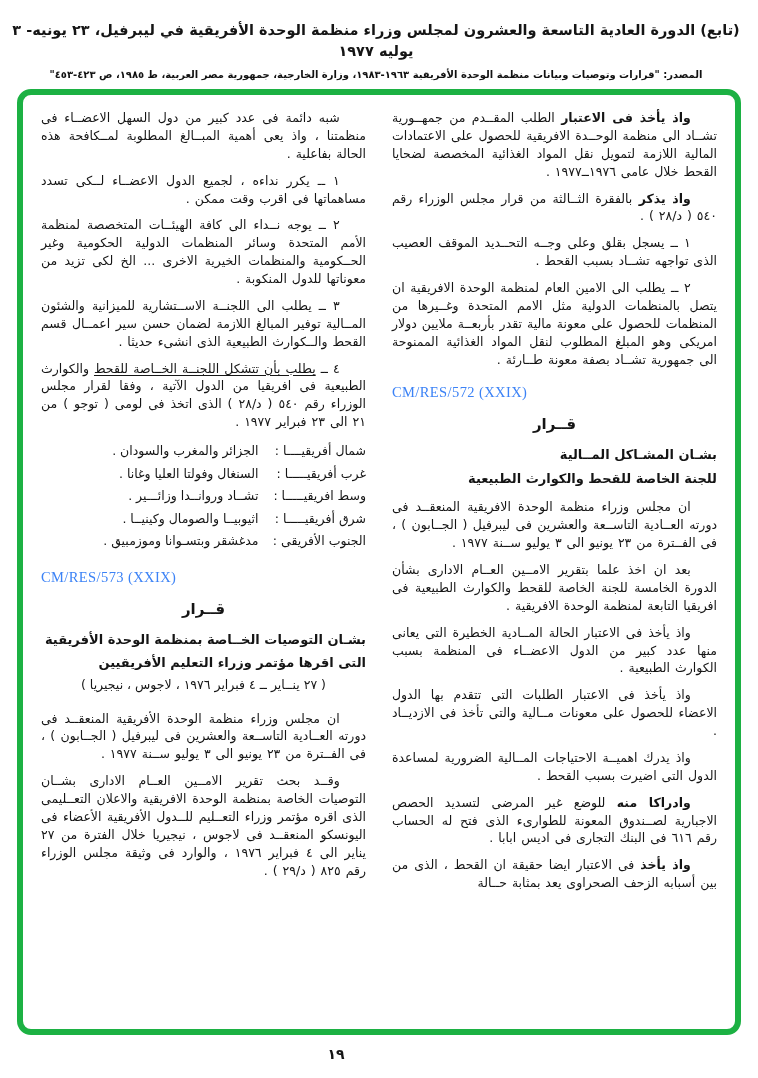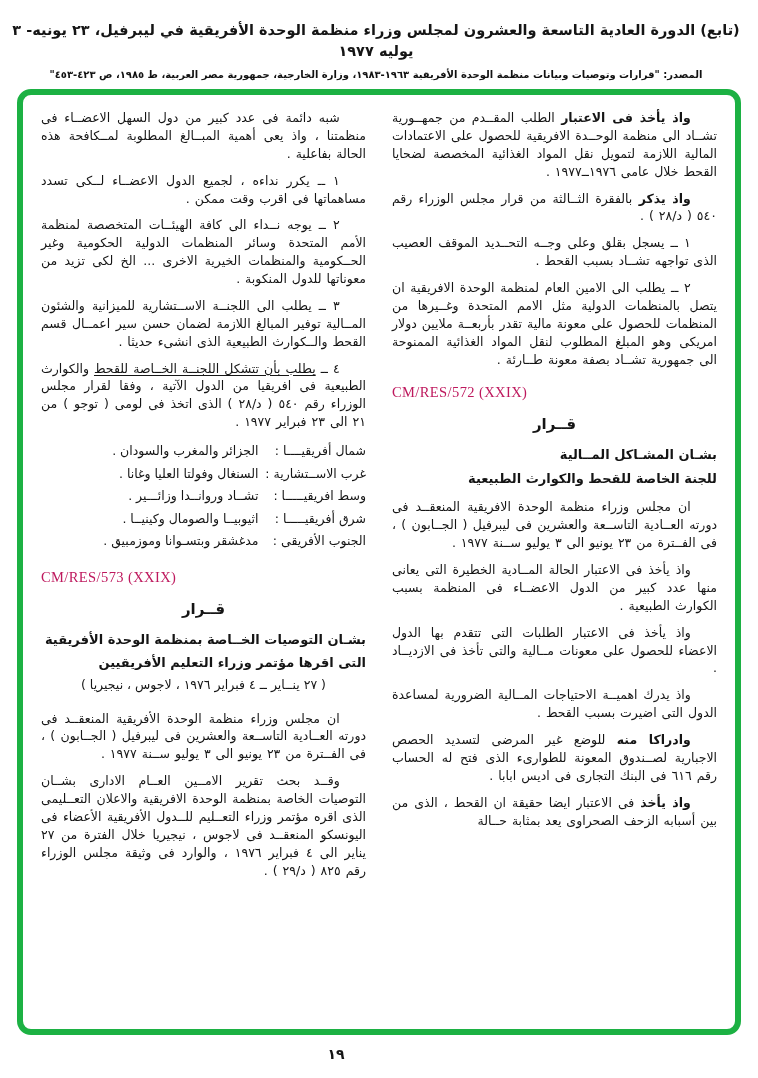--- a/index.html
+++ b/index.html
@@ -20,21 +20,21 @@
   .col{flex:1 1 0;min-width:0;direction:rtl;}
   
   .para{
     font-size:12.5px;line-height:1.43;text-align:justify;text-align-last:right;
     text-indent:2.1em;margin:0 0 9px 0;word-spacing:1px;
   }
   .para .lead{font-weight:bold;}
   .para u{text-underline-offset:2px;}
   .ref{
     direction:ltr;text-align:left;font-family:"Liberation Serif","DejaVu Serif",serif;
-    font-size:14.5px;letter-spacing:.4px;margin:16px 0 6px 0;color:#be185d;
+    font-size:14.5px;letter-spacing:.4px;margin:16px 0 6px 0;color:#3b82f6;
   }
   .heading{font-size:15px;font-weight:bold;text-align:center;margin:14px 0 12px 0;}
   .subheading{font-size:13px;font-weight:bold;text-align:right;margin:0 0 4px 0;line-height:1.5;}
   .subnote{font-size:12.5px;font-weight:normal;text-align:center;margin:0 0 12px 0;}
   .spacer-sm{height:6px;}
   
   .regions{margin:4px 0 10px 0;}
   .region-line{display:flex;font-size:12.5px;line-height:1.8;}
   .region-label{flex:0 0 8.6em;white-space:nowrap;}
   .region-value{flex:1;}
@@ -60,41 +60,42 @@
     <p class="para"><span>١ ــ يسجل بقلق وعلى وجــه التحــديد الموقف العصيب الذى تواجهه تشــاد بسبب القحط .</span></p>
     <p class="para"><span>٢ ــ يطلب الى الامين العام لمنظمة الوحدة الافريقية ان يتصل بالمنظمات الدولية مثل الامم المتحدة وغــيرها من المنظمات للحصول على معونة مالية تقدر بأربعــة ملايين دولار امريكى وهو المبلغ المطلوب لنقل المواد الغذائية الممنوحة الى جمهورية تشــاد بصفة معونة طــارئة .</span></p>
 
     <div class="ref">CM/RES/572  (XXIX)</div>
     <h2 class="heading">قــرار</h2>
     <h3 class="subheading">بشـان المشـاكل المــالية</h3>
     <h3 class="subheading">للجنة الخاصة للقحط والكوارث الطبيعية</h3>
     <div class="spacer-sm"></div>
 
     <p class="para"><span>ان مجلس وزراء منظمة الوحدة الافريقية المنعقــد فى دورته العــادية التاســعة والعشرين فى ليبرفيل ( الجــابون ) ، فى الفــترة من ٢٣ يونيو الى ٣ يوليو ســنة ١٩٧٧ .</span></p>
+    <p class="para"><span>بعد ان اخذ علما بتقرير الامــين العــام الادارى بشأن الدورة الخامسة للجنة الخاصة للقحط والكوارث الطبيعية فى افريقيا التابعة لمنظمة الوحدة الافريقية .</span></p>
     <p class="para"><span>واذ يأخذ فى الاعتبار الحالة المــادية الخطيرة التى يعانى منها عدد كبير من الدول الاعضــاء فى المنظمة بسبب الكوارث الطبيعية .</span></p>
     <p class="para"><span>واذ يأخذ فى الاعتبار الطلبات التى تتقدم بها الدول الاعضاء للحصول على معونات مــالية والتى تأخذ فى الازديــاد .</span></p>
     <p class="para"><span>واذ يدرك اهميــة الاحتياجات المــالية الضرورية لمساعدة الدول التى اضيرت بسبب القحط .</span></p>
     <p class="para"><b class="lead">وادراكا منه</b><span> للوضع غير المرضى لتسديد الحصص الاجبارية لصــندوق المعونة للطوارىء الذى فتح له الحساب رقم ٦١٦ فى البنك التجارى فى اديس ابابا .</span></p>
     <p class="para"><b class="lead">واذ يأخذ</b><span> فى الاعتبار ايضا حقيقة ان القحط ، الذى من بين أسبابه الزحف الصحراوى يعد بمثابة حــالة</span></p>
   </section>
 
   <section class="col">
     <p class="para"><span>شبه دائمة فى عدد كبير من دول السهل الاعضــاء فى منظمتنا ، واذ يعى أهمية المبــالغ المطلوبة لمــكافحة هذه الحالة بفاعلية .</span></p>
     <p class="para"><span>١ ــ يكرر نداءه ، لجميع الدول الاعضــاء لــكى تسدد مساهماتها فى اقرب وقت ممكن .</span></p>
     <p class="para"><span>٢ ــ يوجه نــداء الى كافة الهيئــات المتخصصة لمنظمة الأمم المتحدة وسائر المنظمات الدولية الحكومية وغير الحــكومية والمنظمات الخيرية الاخرى ... الخ لكى تزيد من معوناتها للدول المنكوبة .</span></p>
     <p class="para"><span>٣ ــ يطلب الى اللجنــة الاســتشارية للميزانية والشئون المــالية توفير المبالغ اللازمة لضمان حسن سير اعمــال قسم القحط والــكوارث الطبيعية الذى انشىء حديثا .</span></p>
     <p class="para"><span>٤ ــ </span><u>يطلب بأن تتشكل اللجنــة الخــاصة للقحط</u><span> والكوارث الطبيعية فى افريقيا من الدول الآتية ، وفقا لقرار مجلس الوزراء رقم ٥٤٠ ( د/٢٨ ) الذى اتخذ فى لومى ( توجو ) من ٢١ الى ٢٣ فبراير ١٩٧٧ .</span></p>
 
     <div class="regions">
       <div class="region-line">
           <span class="region-label">شمال أفريقيــــا :</span>
           <span class="region-value">الجزائر والمغرب والسودان .</span>
         </div>
       <div class="region-line">
-          <span class="region-label">غرب الاســتشارية :</span>
+          <span class="region-label">غرب أفريقيـــــا :</span>
           <span class="region-value">السنغال وفولتا العليا وغانا .</span>
         </div>
       <div class="region-line">
           <span class="region-label">وسط افريقيـــــا :</span>
           <span class="region-value">تشــاد وروانــدا وزائـــير .</span>
         </div>
       <div class="region-line">
           <span class="region-label">شرق أفريقيـــــا :</span>
           <span class="region-value">اثيوبيــا والصومال وكينيــا .</span>
         </div>

